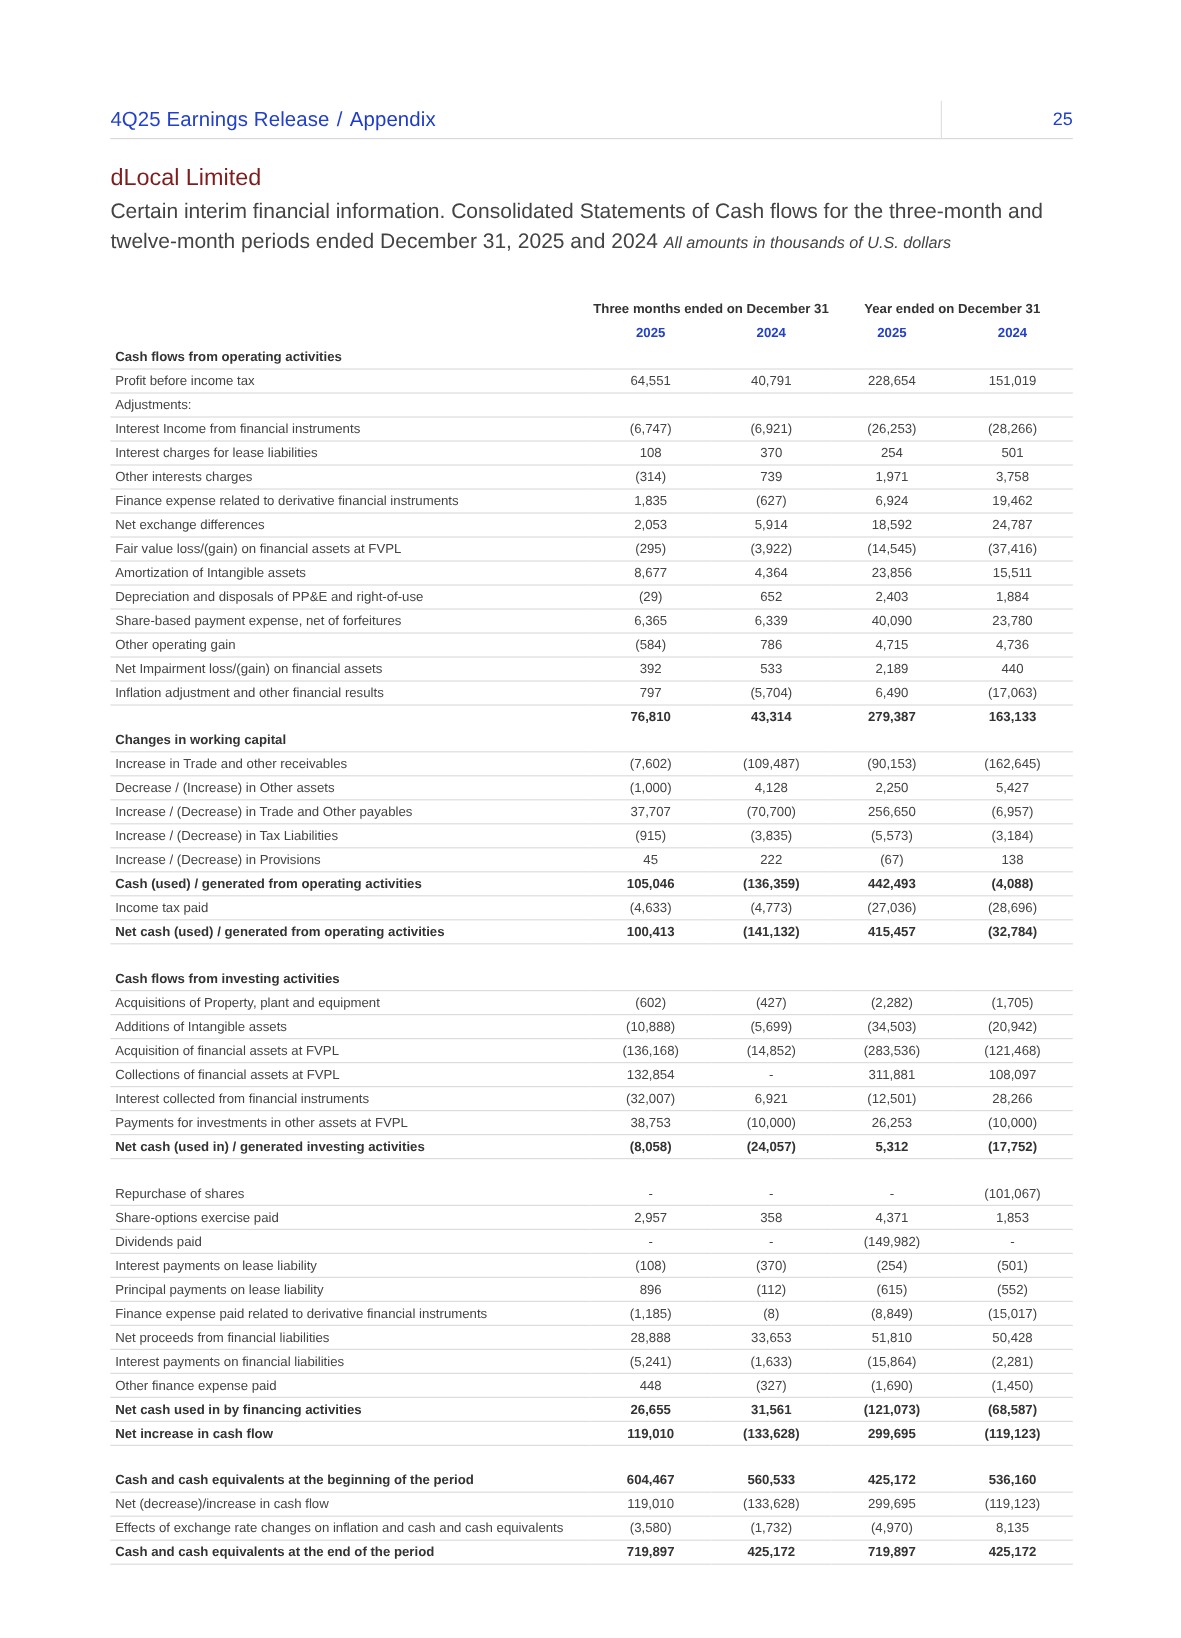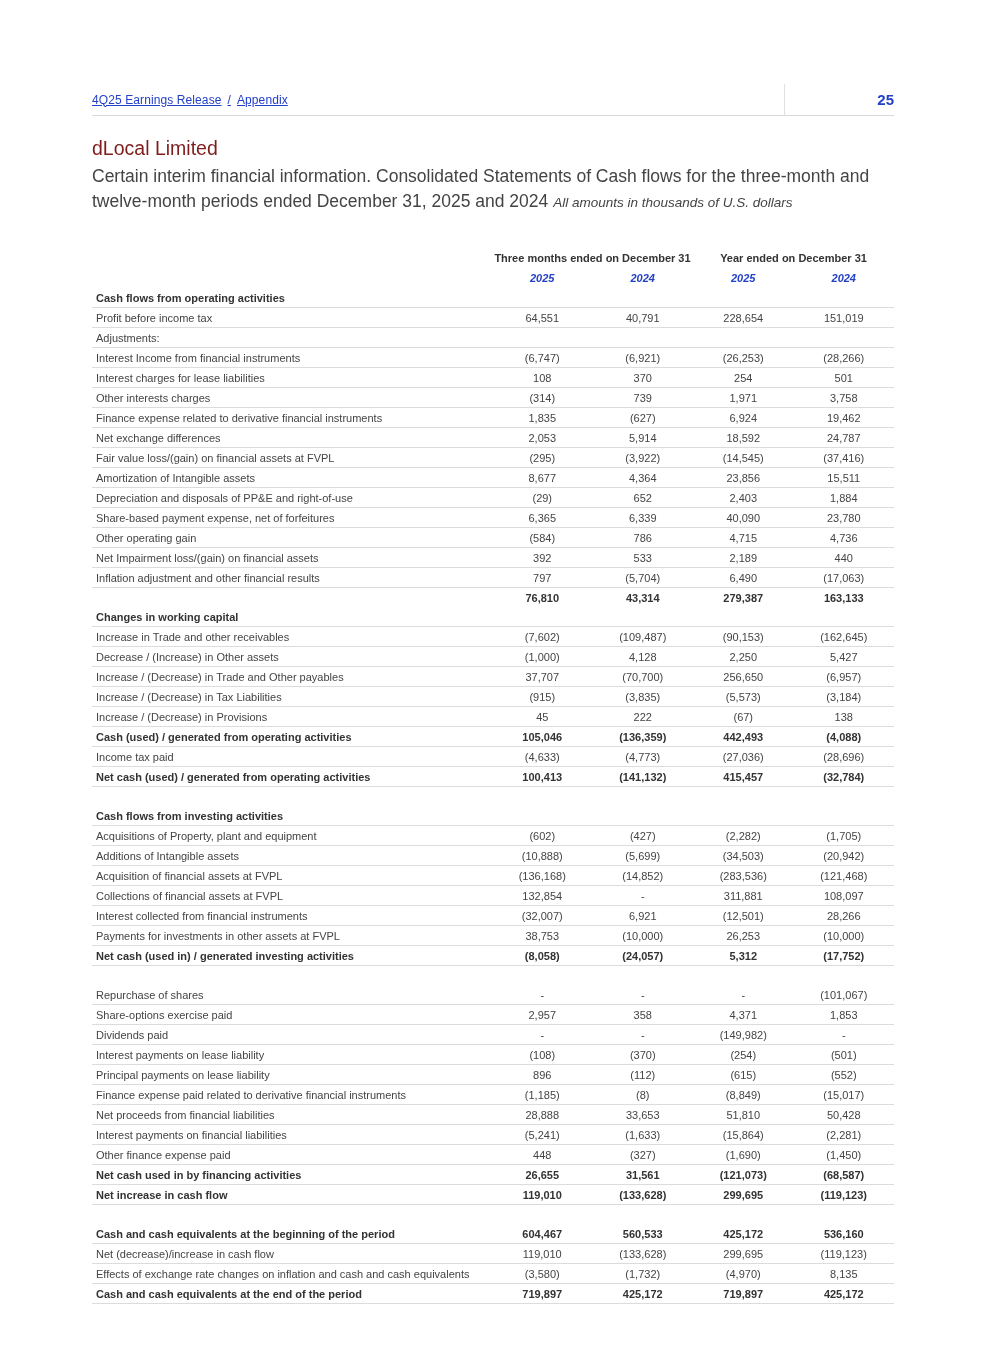--- a/index.html
+++ b/index.html
@@ -1,31 +1,31 @@
 <!DOCTYPE html>
 <html><head>
 <meta charset="utf-8">
 <style>
   html, body { margin: 0; padding: 0; background: #ffffff; }
   body { width: 984px; height: 1365px; position: relative; font-family: "Liberation Sans", sans-serif; color: #333; }
   .page { position: absolute; left: 92px; top: 84px; width: 802px; }
   .hdr { display: flex; align-items: center; height: 31px; border-bottom: 1px solid #d9d9d9; position: relative; }
-  .hdr .crumb { font-size: 12px; color: #2340c8; letter-spacing: 0.1px; text-decoration: underline; }
+  .hdr .crumb { font-size: 17px; color: #2340c8; letter-spacing: 0.1px; }
   .hdr .crumb .sep { margin: 0 6px; }
   .hdr .crumb .sec { color: #1e3bc9; font-weight: normal; }
   .hdr .vline { position: absolute; left: 692px; top: 0; width: 1px; height: 32px; background: #e0e0e0; }
-  .hdr .pg { margin-left: auto; font-size: 15px; font-weight: bold; color: #2340c8; }
+  .hdr .pg { margin-left: auto; font-size: 15px; font-weight: normal; color: #2340c8; }
   .title { margin-top: 21px; font-size: 19.5px; color: #7f1d1d; font-weight: normal; }
   .subtitle { margin-top: 4px; font-size: 17.5px; line-height: 25px; color: #444; }
   .subtitle .note { font-style: italic; font-size: 13.5px; color: #444; }
   table { border-collapse: collapse; width: 802px; margin-top: 33px; font-size: 11px; color: #444; table-layout: fixed; }
   col.c-label { width: 400px; }
   col.c-num { width: 100.5px; }
   th { font-weight: bold; font-size: 11px; color: #333; height: 20px; padding: 0; }
-  th.yr { color: #2340c8; font-style: italic; }
+  th.yr { color: #2340c8; }
   td { height: 19px; padding: 0 4px; border-bottom: 1px solid #dcdcdc; white-space: nowrap; }
   td.num { text-align: center; }
   tr.section td { font-weight: bold; color: #333; }
   tr.bold td { font-weight: bold; color: #333; }
   tr.noline td { border-bottom: none; }
   tr.gap td { height: 19px; border-bottom: none; }
 </style>
 </head>
 <body>
 

